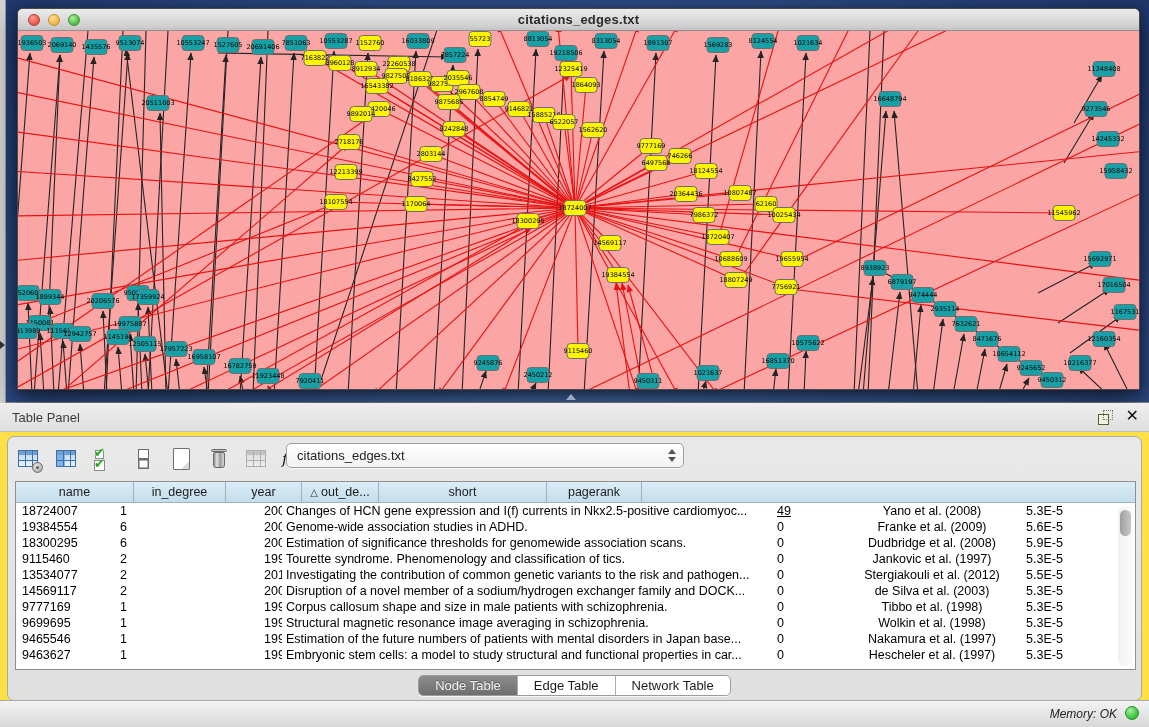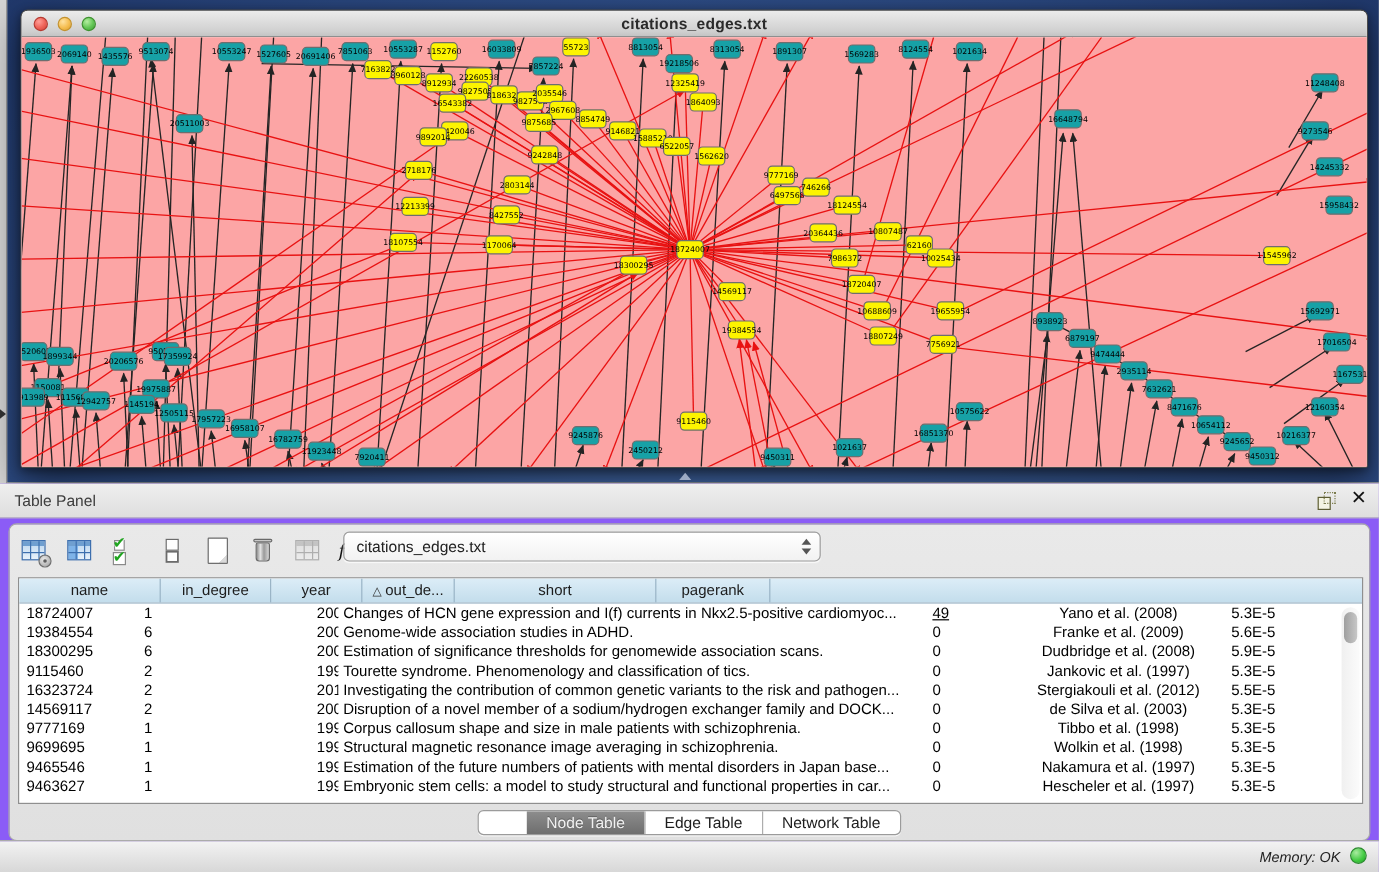--- a/index.html
+++ b/index.html
@@ -28,21 +28,21 @@
     font-size:13px; color:#2b2b2b; font-weight:bold; letter-spacing:.2px; }
   .lights { position:absolute; left:10px; top:5px; display:flex; gap:8px; }
   .light { width:12px; height:12px; border-radius:50%; }
   .light.red   { background:radial-gradient(circle at 35% 30%, #ff9d96, #ee6156 55%, #c9433a); border:1px solid #b73a31; }
   .light.yellow{ background:radial-gradient(circle at 35% 30%, #ffe2a0, #f5bd4f 55%, #d99d2c); border:1px solid #c3922f; }
   .light.green { background:radial-gradient(circle at 35% 30%, #b4eea0, #61c554 55%, #3f9e34); border:1px solid #3e9230; }
   .canvas { position:relative; width:100%; height:358px; background:#fca5a5; overflow:hidden; }
   .canvas svg { display:block; }
 
   
-  .table-panel { position:absolute; left:0; top:403px; width:1149px; height:324px; background:#8b5cf6; }
+  .table-panel { position:absolute; left:0; top:403px; width:1149px; height:324px; background:#fde047; }
   .tp-header { height:29px; background:linear-gradient(#efefef,#dedede); border-bottom:1px solid #c0c0c0;
     position:relative; }
   .tp-title { position:absolute; left:12px; top:7px; font-size:13px; color:#3d3d3d; }
   .tp-float { position:absolute; right:36px; top:7px; width:15px; height:15px; cursor:pointer; }
   .tp-float:before { content:""; position:absolute; left:0; bottom:0; width:9px; height:9px; border:1.5px solid #5c5c33; background:#f4f4e4; }
   .tp-float:after  { content:""; position:absolute; right:0; top:0;   width:8px; height:8px; border:1.5px dotted #7c7c4e; }
   .tp-close { position:absolute; right:10px; top:4px; font-size:16px; font-weight:bold; color:#111; cursor:pointer; line-height:18px; }
 
   .tp-body { position:absolute; left:7px; top:33px; width:1135px; height:265px;
     background:linear-gradient(#e9e9e9,#e0e0e0); border:1px solid #a9a9a9; border-radius:7px; }
@@ -85,21 +85,21 @@
   .th .sort { font-size:10px; margin-right:3px; color:#333; }
   .trow { display:flex; height:16px; }
   .td { font-size:12.5px; color:#000; line-height:16px; white-space:nowrap; overflow:hidden; flex:none; padding-left:6px; }
   .td.c2 { padding-left:58px; } .td.c3 { padding-left:4px; } .td.c5 { text-align:center; padding-left:0; } .td.c6 { padding-left:10px; }
   .vscroll { position:absolute; right:2px; top:24px; width:15px; height:160px; background:linear-gradient(90deg,#f0f0f0,#fbfbfb); border-radius:8px; }
   .vthumb { position:absolute; left:2px; top:4px; width:11px; height:26px; background:linear-gradient(90deg,#9f9f9f,#c7c7c7); border-radius:6px; }
 
   
   .tp-tabs { position:absolute; left:0; right:0; top:238px; height:24px; display:flex; justify-content:center; }
   .seg { display:flex; border:1px solid #9b9b9b; border-radius:5px; overflow:hidden; height:21px;
-    background:#fff; box-shadow:0 1px 0 rgba(255,255,255,.7);padding-left:40px; }
+    background:#fff; box-shadow:0 1px 0 rgba(255,255,255,.7); }
   .seg .tab { font-size:13px; padding:0 16px; line-height:20px; color:#1d1d1d; cursor:pointer; border-right:1px solid #adadad; }
   .seg .tab:last-child { border-right:none; }
   .seg .tab.sel { background:linear-gradient(#8d8d8d,#6e6e6e); color:#f1f1f1; text-shadow:0 -1px 0 rgba(0,0,0,.3); }
 
   
   .status-bar { position:absolute; left:0; top:700px; width:1149px; height:27px;
     background:linear-gradient(#f3f3f3,#d7d7d7); border-top:1px solid #ababab;font-style:italic; }
   .mem { position:absolute; right:32px; top:6px; font-size:12px; color:#222; }
   .mem-dot { position:absolute; right:10px; top:5px; width:14px; height:14px; border-radius:50%;
     background:radial-gradient(circle at 35% 30%, #a9eba0, #3ec93e 60%, #27a02b); border:1px solid #2a8a2e; }
@@ -826,21 +826,21 @@
           <div class="trow">
             <div class="td c0" style="width: 98px;">9115460</div>
             <div class="td c1" style="width: 92px;">2</div>
             <div class="td c2" style="width: 76px;">1997</div>
             <div class="td c3" style="width: 489px;">Tourette syndrome. Phenomenology and classification of tics.</div>
             <div class="td c4" style="width: 77px;">0</div>
             <div class="td c5" style="width: 168px;">Jankovic et al. (1997)</div>
             <div class="td c6" style="width: 95px;">5.3E-5</div>
           </div>
           <div class="trow">
-            <div class="td c0" style="width: 98px;">16323724</div>
+            <div class="td c0" style="width: 98px;">13534077</div>
             <div class="td c1" style="width: 92px;">2</div>
             <div class="td c2" style="width: 76px;">2012</div>
             <div class="td c3" style="width: 489px;">Investigating the contribution of common genetic variants to the risk and pathogen...</div>
             <div class="td c4" style="width: 77px;">0</div>
             <div class="td c5" style="width: 168px;">Stergiakouli et al. (2012)</div>
             <div class="td c6" style="width: 95px;">5.5E-5</div>
           </div>
           <div class="trow">
             <div class="td c0" style="width: 98px;">14569117</div>
             <div class="td c1" style="width: 92px;">2</div>

